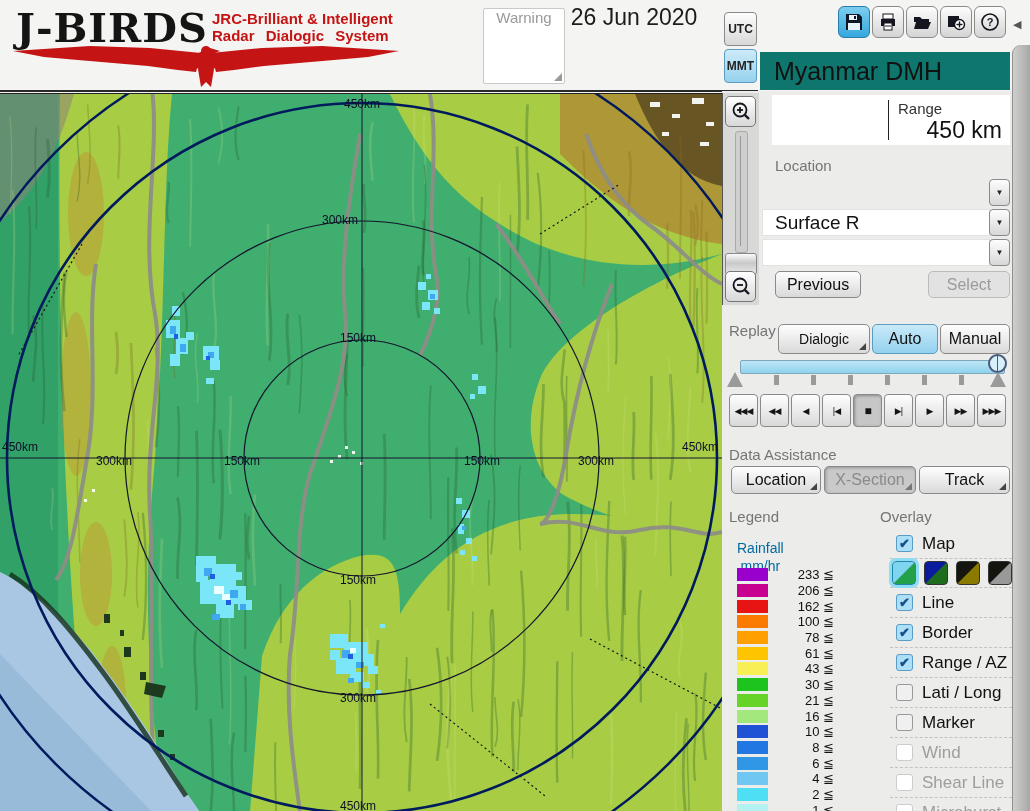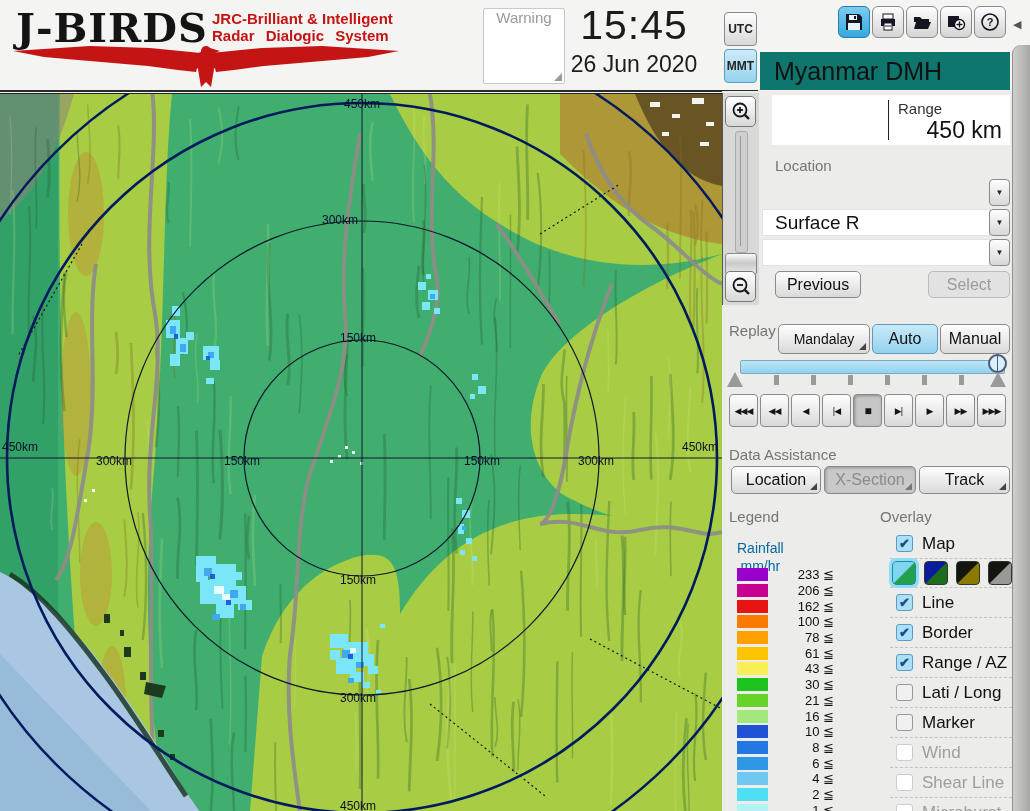--- a/index.html
+++ b/index.html
@@ -119,21 +119,20 @@
           <circle cx="196" cy="7" r="5"></circle>
           <polygon points="200,4 210,7 200,11"></polygon>
           <polygon points="188,25 204,25 201,43 196,38 191,43"></polygon>
         </g>
       </svg>
     </div>
     <div class="warning">
       <span>Warning</span>
     </div>
     <div class="clock">
-      <div class="clock-time">15:45</div>
       <div class="clock-date">26 Jun 2020</div>
     </div>
     <div class="tzcol">
       <div class="tzbtn">UTC</div>
       <div class="tzbtn active">MMT</div>
     </div>
     <div class="toolbar">
       <div class="toolbtn blue">
         <svg width="20" height="20" viewBox="0 0 20 20">
           <path d="M2,2 h13 l3,3 v13 h-16 z" fill="#101828"></path>
@@ -544,21 +543,21 @@
         <span>▼</span>
       </div>
     <div class="dd-field" style="top:148px"></div>
     <div class="dd-btn" style="top:148px">
         <span>▼</span>
       </div>
     <div class="btn" style="left:53px;top:180px;width:86px;height:27px">Previous</div>
     <div class="btn disabled" style="left:206px;top:180px;width:82px;height:27px">Select</div>
 
     <div class="sec-label" style="left:7px;top:231px">Replay</div>
-    <div class="btn menu" style="left:56px;top:233px;width:92px;height:30px;font-size:14px">Mandalay</div>
+    <div class="btn menu" style="left:56px;top:233px;width:92px;height:30px;font-size:14px">Dialogic</div>
     <div class="btn blue" style="left:150px;top:233px;width:66px;height:30px">Auto</div>
     <div class="btn" style="left:218px;top:233px;width:70px;height:30px">Manual</div>
     <div class="r-track"></div>
     <div class="r-thumb"></div>
     <div class="tri" style="left:5px;top:281px"></div>
     <div class="tri" style="left:268px;top:281px"></div>
     <div class="tick" style="left:52px"></div>
     <div class="tick" style="left:89px"></div>
     <div class="tick" style="left:126px"></div>
     <div class="tick" style="left:163px"></div>

